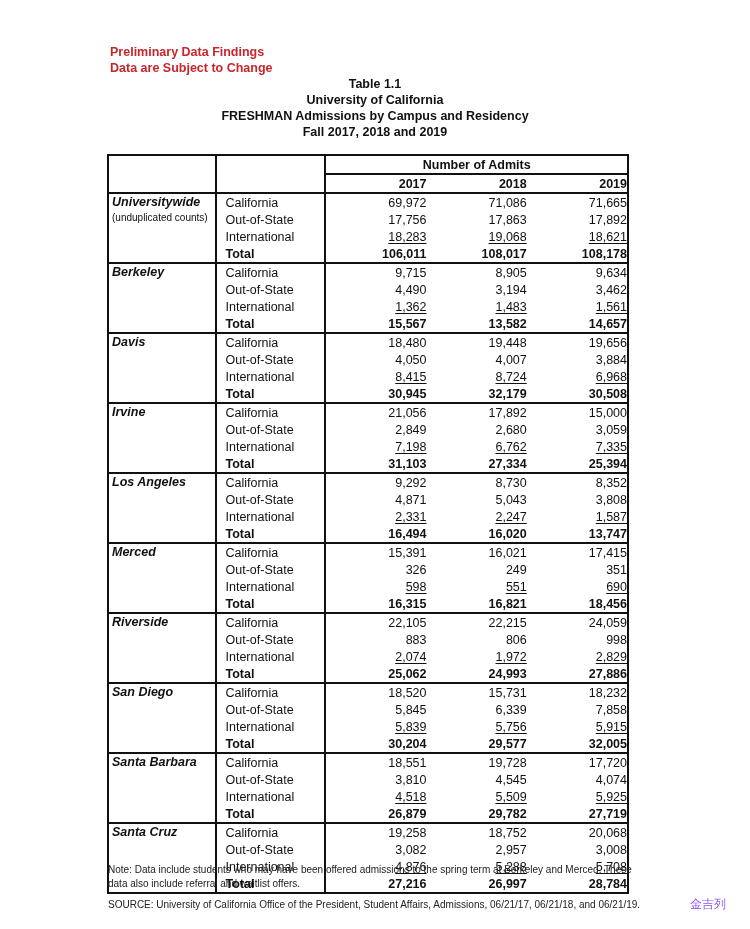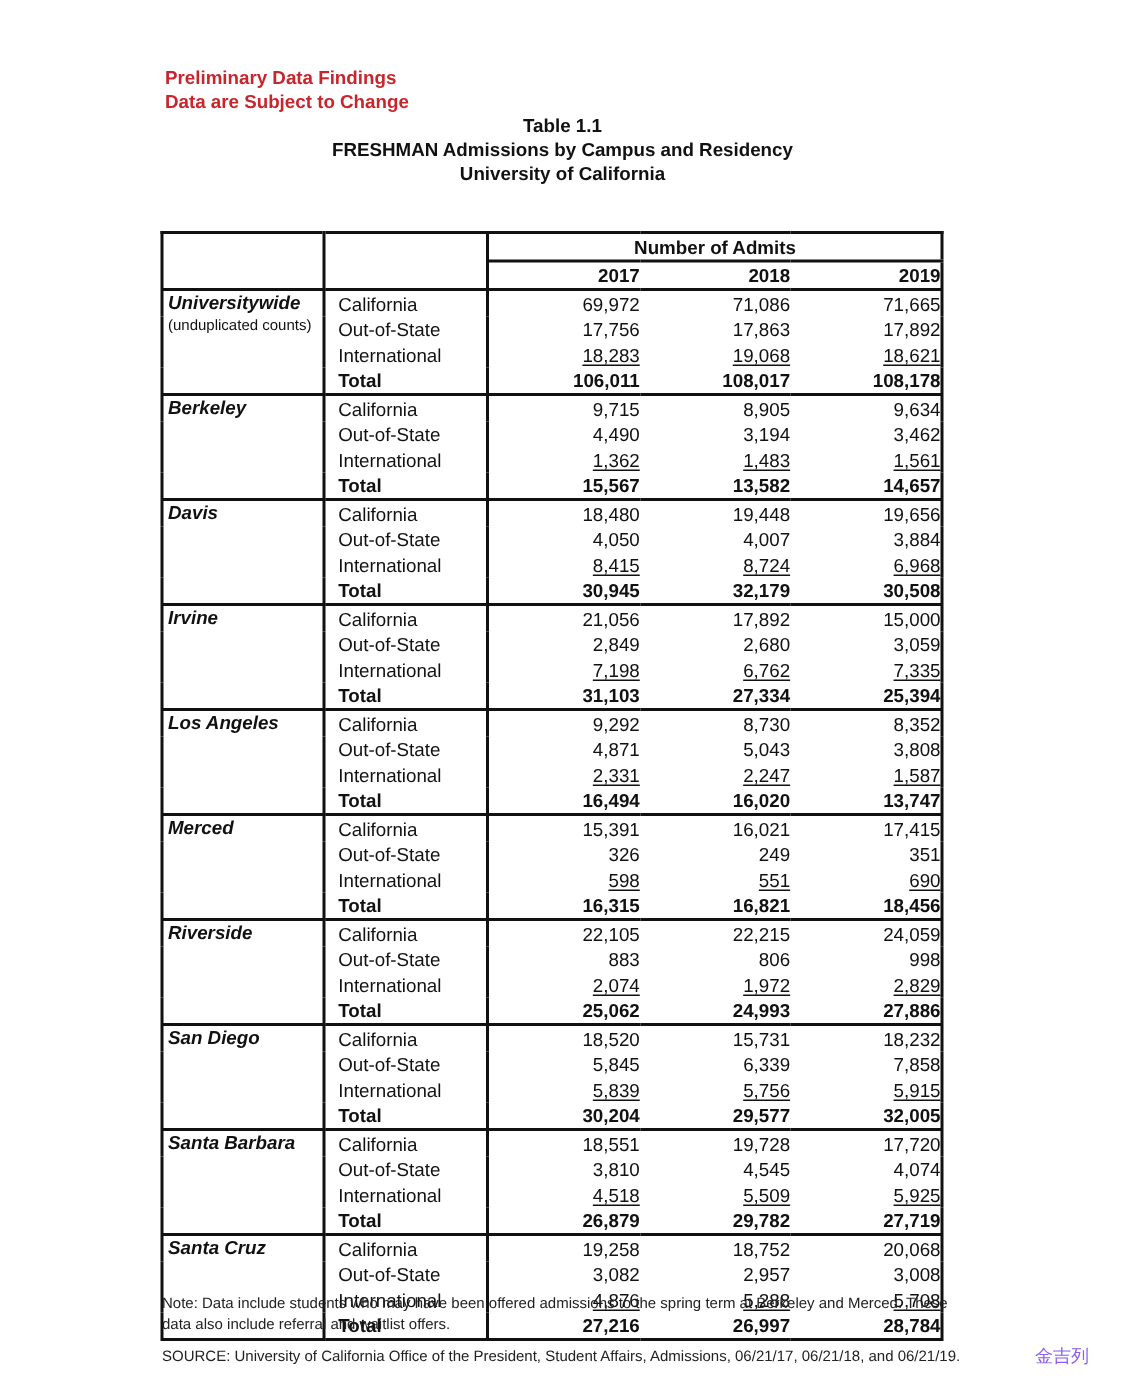--- a/index.html
+++ b/index.html
@@ -27,22 +27,23 @@
 </head>
 <body>
 
 <div class="prelim">
   <div>Preliminary Data Findings</div>
   <div>Data are Subject to Change</div>
 </div>
 
 <div class="titles">
   <div>Table 1.1</div>
+  <div>University of California</div>
   <div>FRESHMAN Admissions by Campus and Residency</div>
-  <div>University of California</div>
+  <div>Fall 2017, 2018 and 2019</div>
 </div>
 
 <table class="adm">
   <thead>
     <tr>
       <td class="c1" rowspan="2" style="border-bottom:2px solid #111;"></td>
       <td class="c2" rowspan="2" style="border-bottom:2px solid #111;"></td>
       <th class="hdr" colspan="3">Number of Admits</th>
     </tr>
     <tr class="hdr-end">

